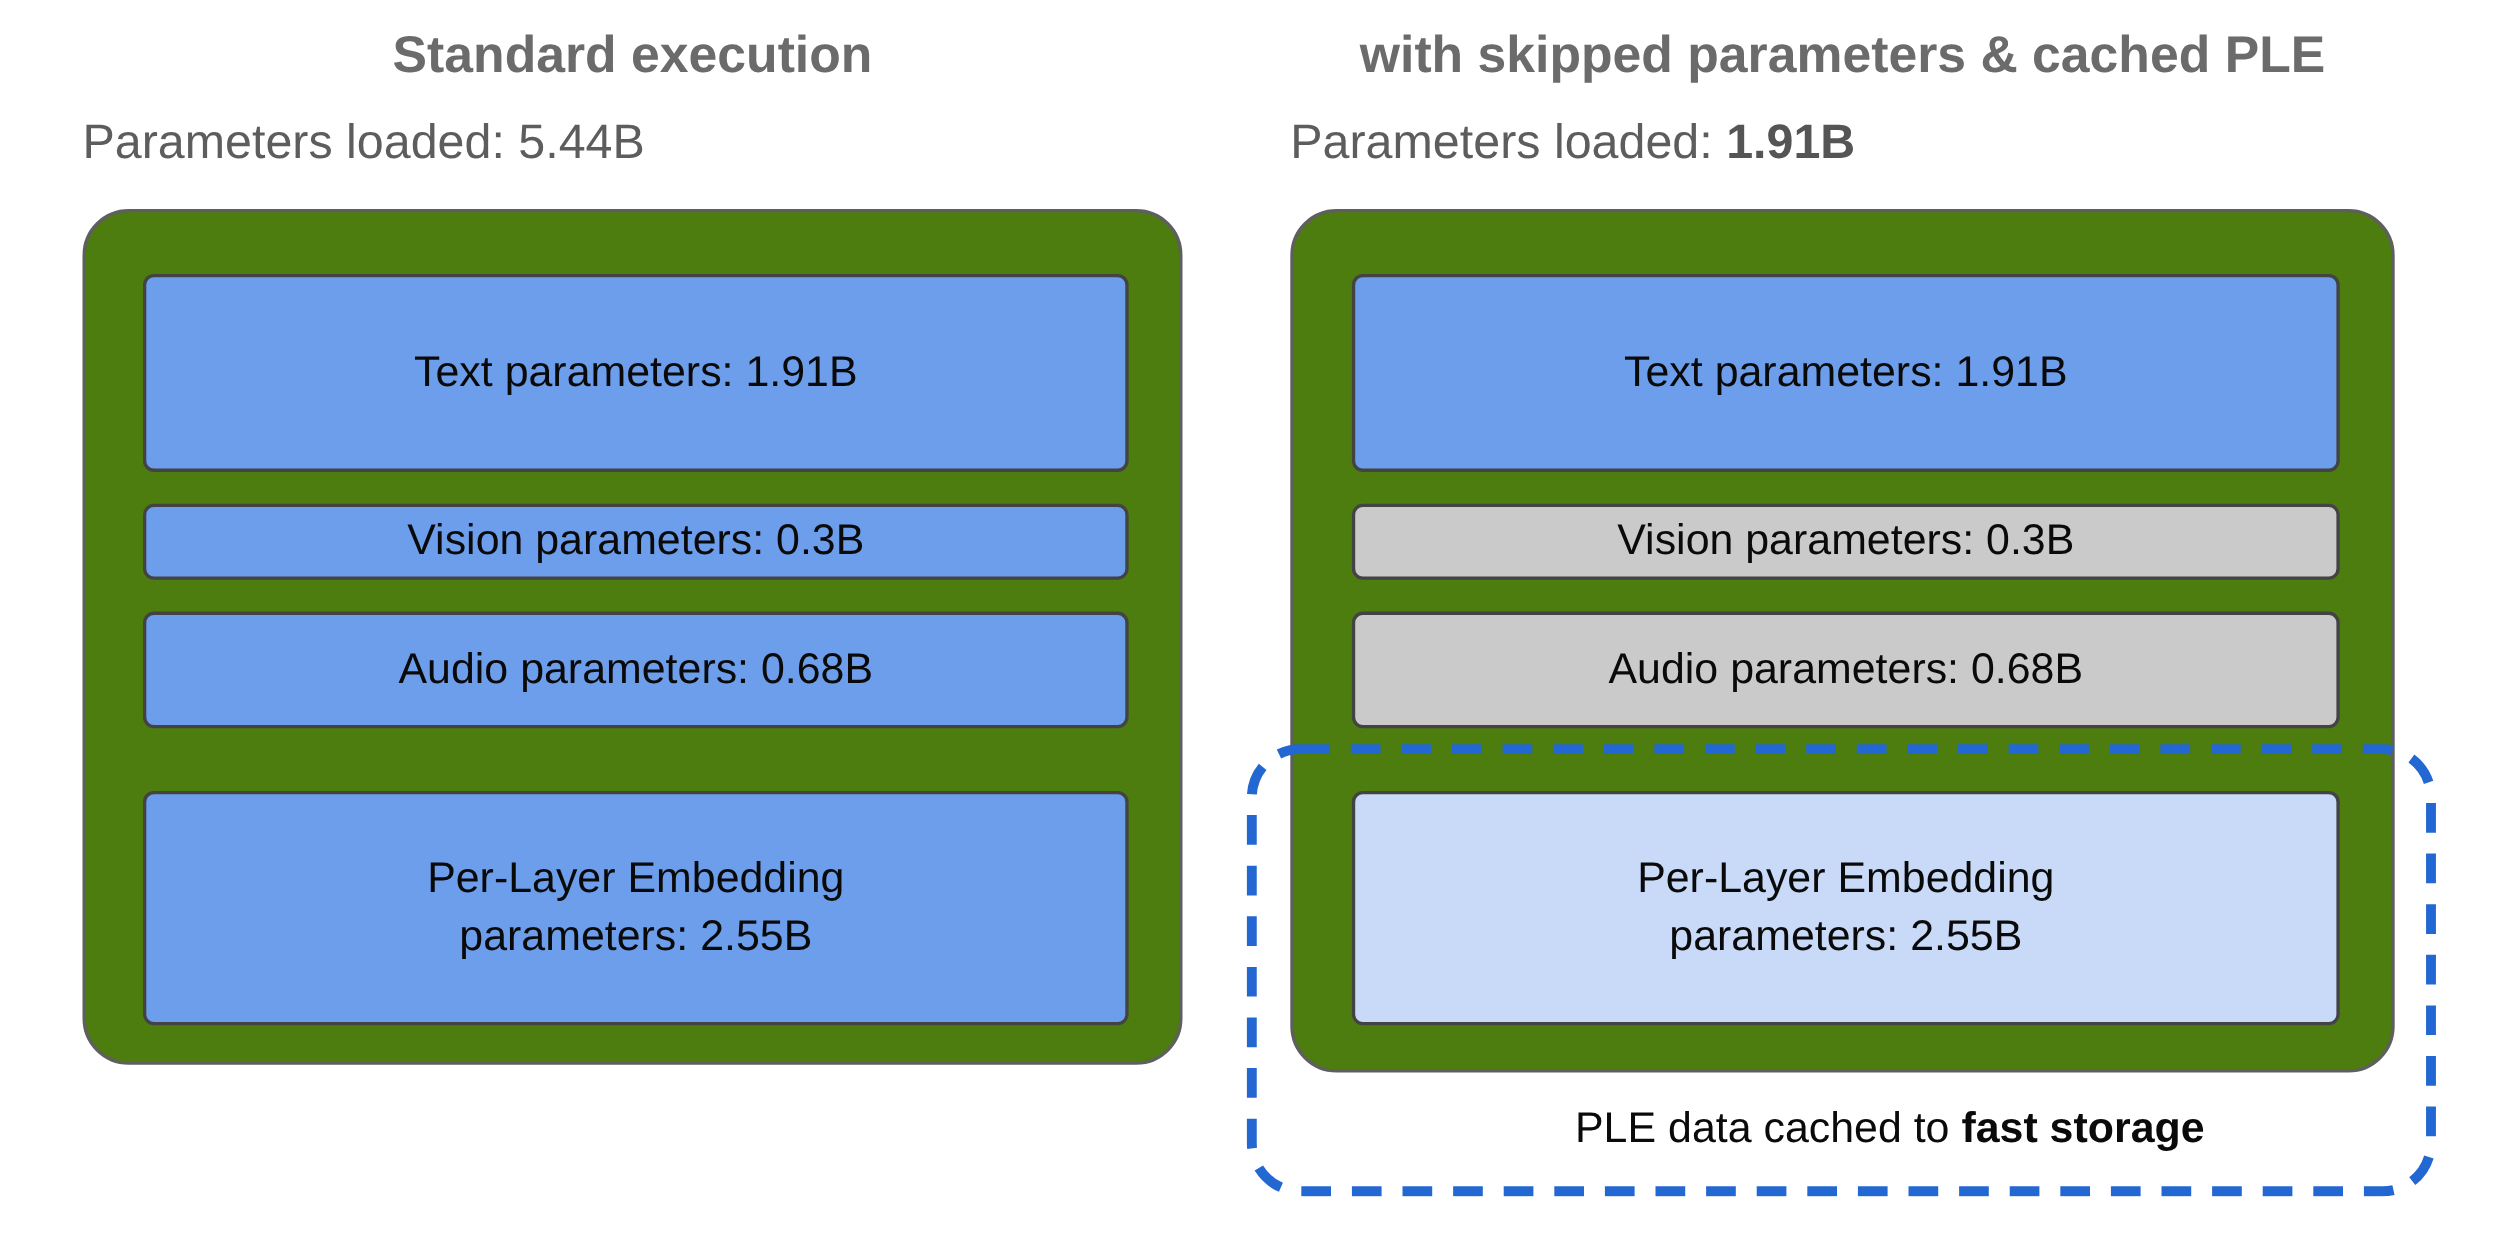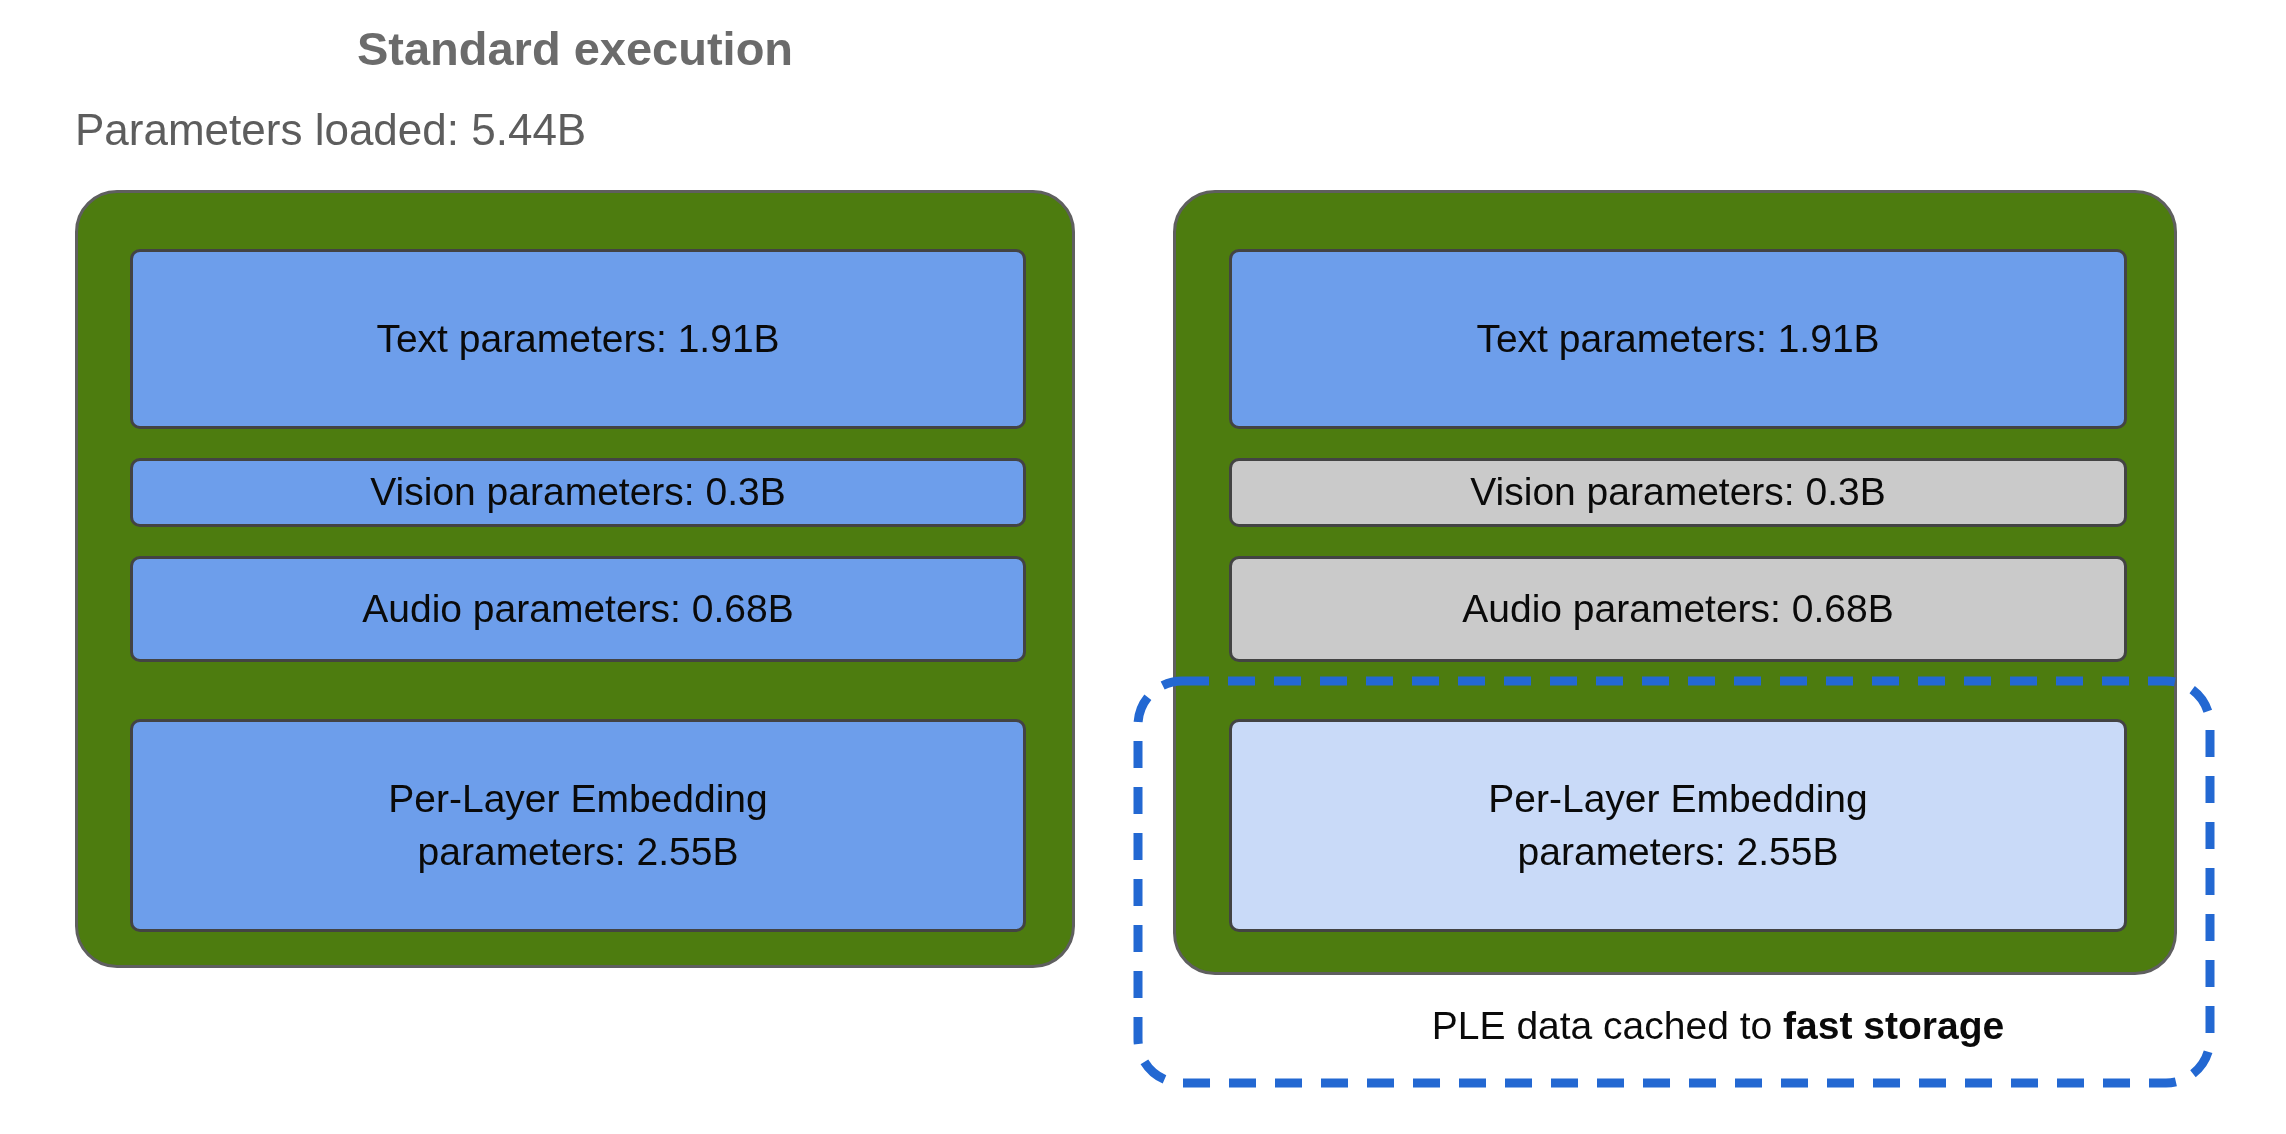--- a/index.html
+++ b/index.html
@@ -79,20 +79,24 @@
   </div>
 
   <div class="container-box container-left">
     <div class="box pos-text" data-state="loaded">Text parameters: 1.91B</div>
     <div class="box pos-vision" data-state="loaded">Vision parameters: 0.3B</div>
     <div class="box pos-audio" data-state="loaded">Audio parameters: 0.68B</div>
     <div class="box pos-ple" data-state="loaded">Per-Layer Embedding
 parameters: 2.55B</div>
   </div>
 
+  <div class="panel-title hdr-right">with skipped parameters &amp; cached PLE</div>
+  <div class="panel-subtitle hdr-right">
+    <span>Parameters loaded: </span><span class="value-bold">1.91B</span>
+  </div>
 
   <div class="container-box container-right">
     <div class="box pos-text" data-state="loaded">Text parameters: 1.91B</div>
     <div class="box pos-vision" data-state="skipped">Vision parameters: 0.3B</div>
     <div class="box pos-audio" data-state="skipped">Audio parameters: 0.68B</div>
     <div class="box pos-ple" data-state="cached">Per-Layer Embedding
 parameters: 2.55B</div>
   </div>
 
   <svg class="dashed-region" width="1082" height="412" viewBox="0 0 1082 412">

